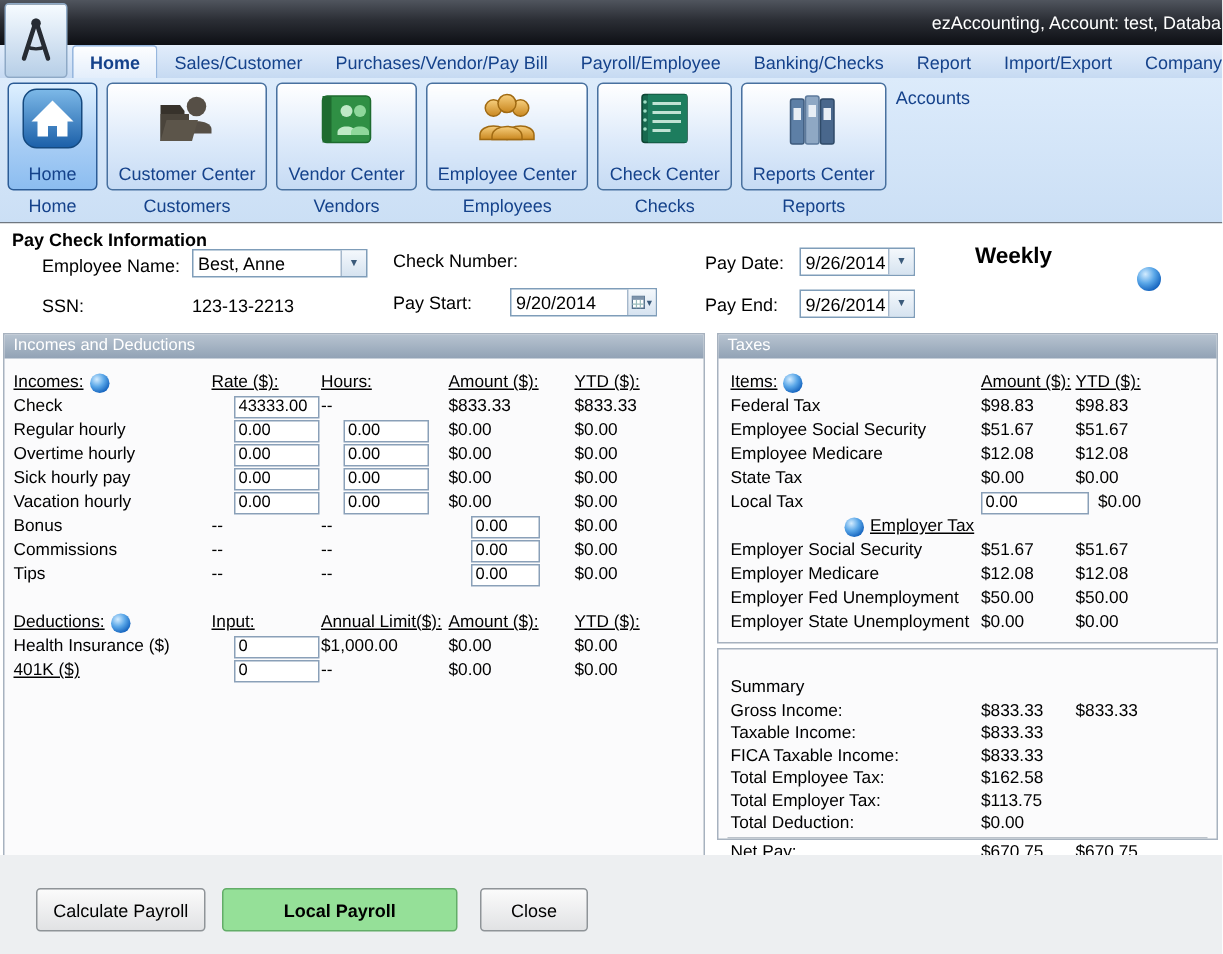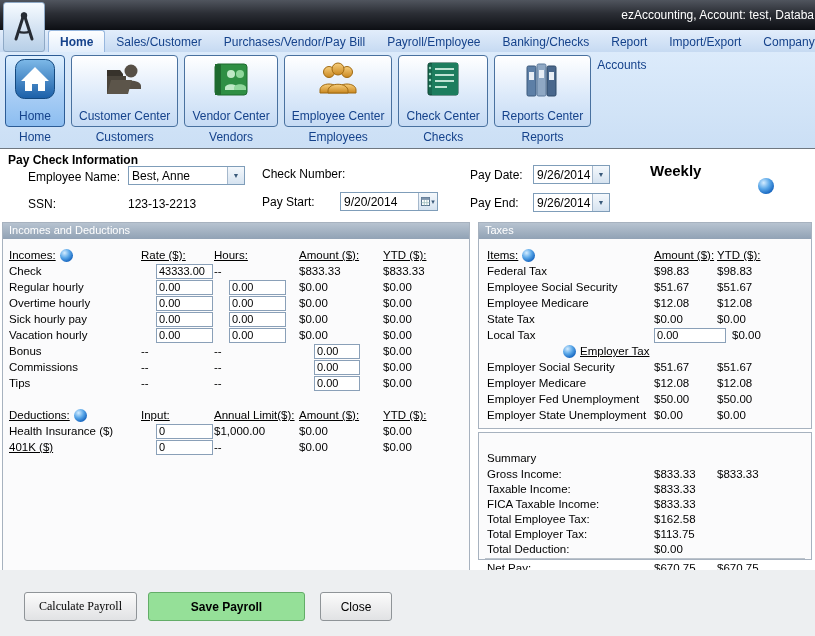--- a/index.html
+++ b/index.html
@@ -87,21 +87,21 @@
   input.localtax{margin-right:6px;}
 
   .sum-title{padding:3px 0 2px 8px;margin-top:16px;}
   .sum-row{display:flex;align-items:center;height:15px;padding-left:8px;}
   .netpay-sep{border-top:1px solid #bcc3cb;margin:2px 6px 1px 6px;}
 
   
   .footer{position:absolute;left:0;top:570px;width:815px;height:66px;background:#edeff1;}
   .btn{position:absolute;height:29px;border:1px solid #8f9498;border-radius:3px;
     background:linear-gradient(180deg,#fbfbfb,#e1e2e4);font:12px "Liberation Sans",sans-serif;cursor:pointer;}
-  .btn-calc{left:24px;top:22px;width:113px;font-family:Liberation Serif, serif;}
+  .btn-calc{left:24px;top:22px;width:113px;}
   .btn-save{left:148px;top:22px;width:157px;background:#95e098;border-color:#63ad68;font-weight:bold;}
   .btn-close{left:320px;top:22px;width:72px;}
 </style>
 </head>
 <body>
 
 <div class="app">
 
   <div class="titlebar">
     <span class="window-title">ezAccounting, Account: test, Databa</span>
@@ -493,17 +493,17 @@
       <div class="sum-row">
         <span class="txc-lbl">Net Pay:</span>
         <span class="txc-amt">$670.75</span>
         <span class="txc-ytd">$670.75</span>
       </div>
     </div>
   </div>
 
   <div class="footer">
     <button class="btn btn-calc">Calculate Payroll</button>
-    <button class="btn btn-save">Save Payroll</button>
+    <button class="btn btn-save">Local Payroll</button>
     <button class="btn btn-close">Close</button>
   </div>
 
 </div>
 
 </body></html>

